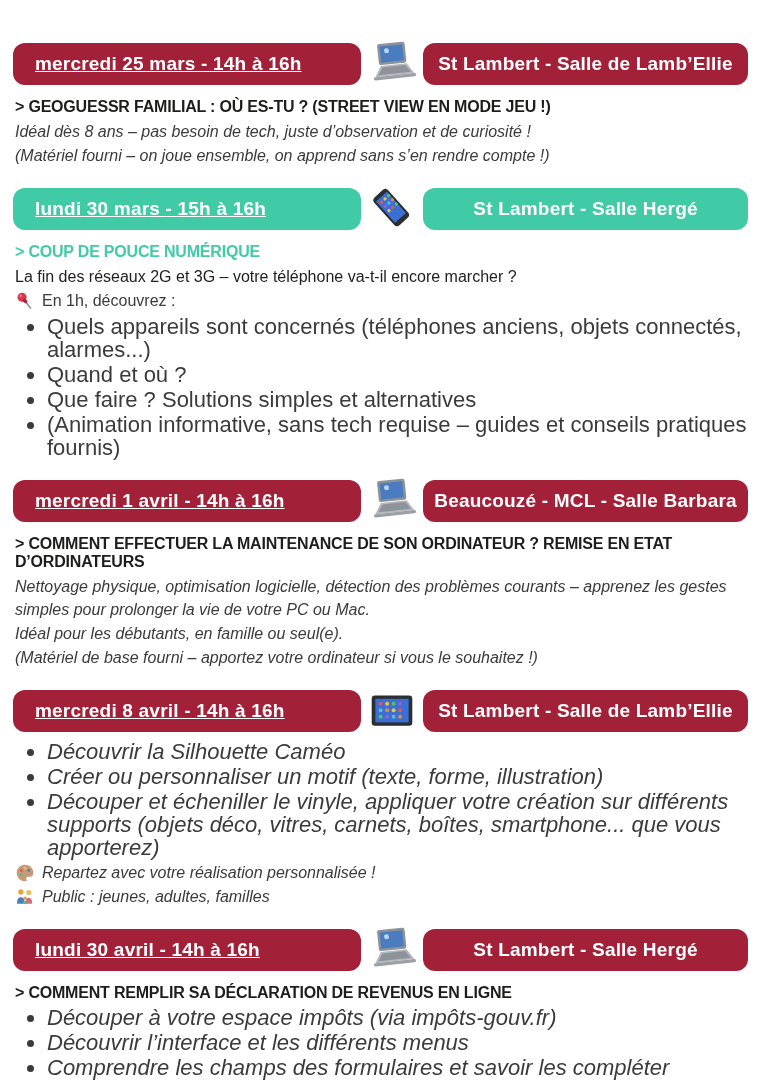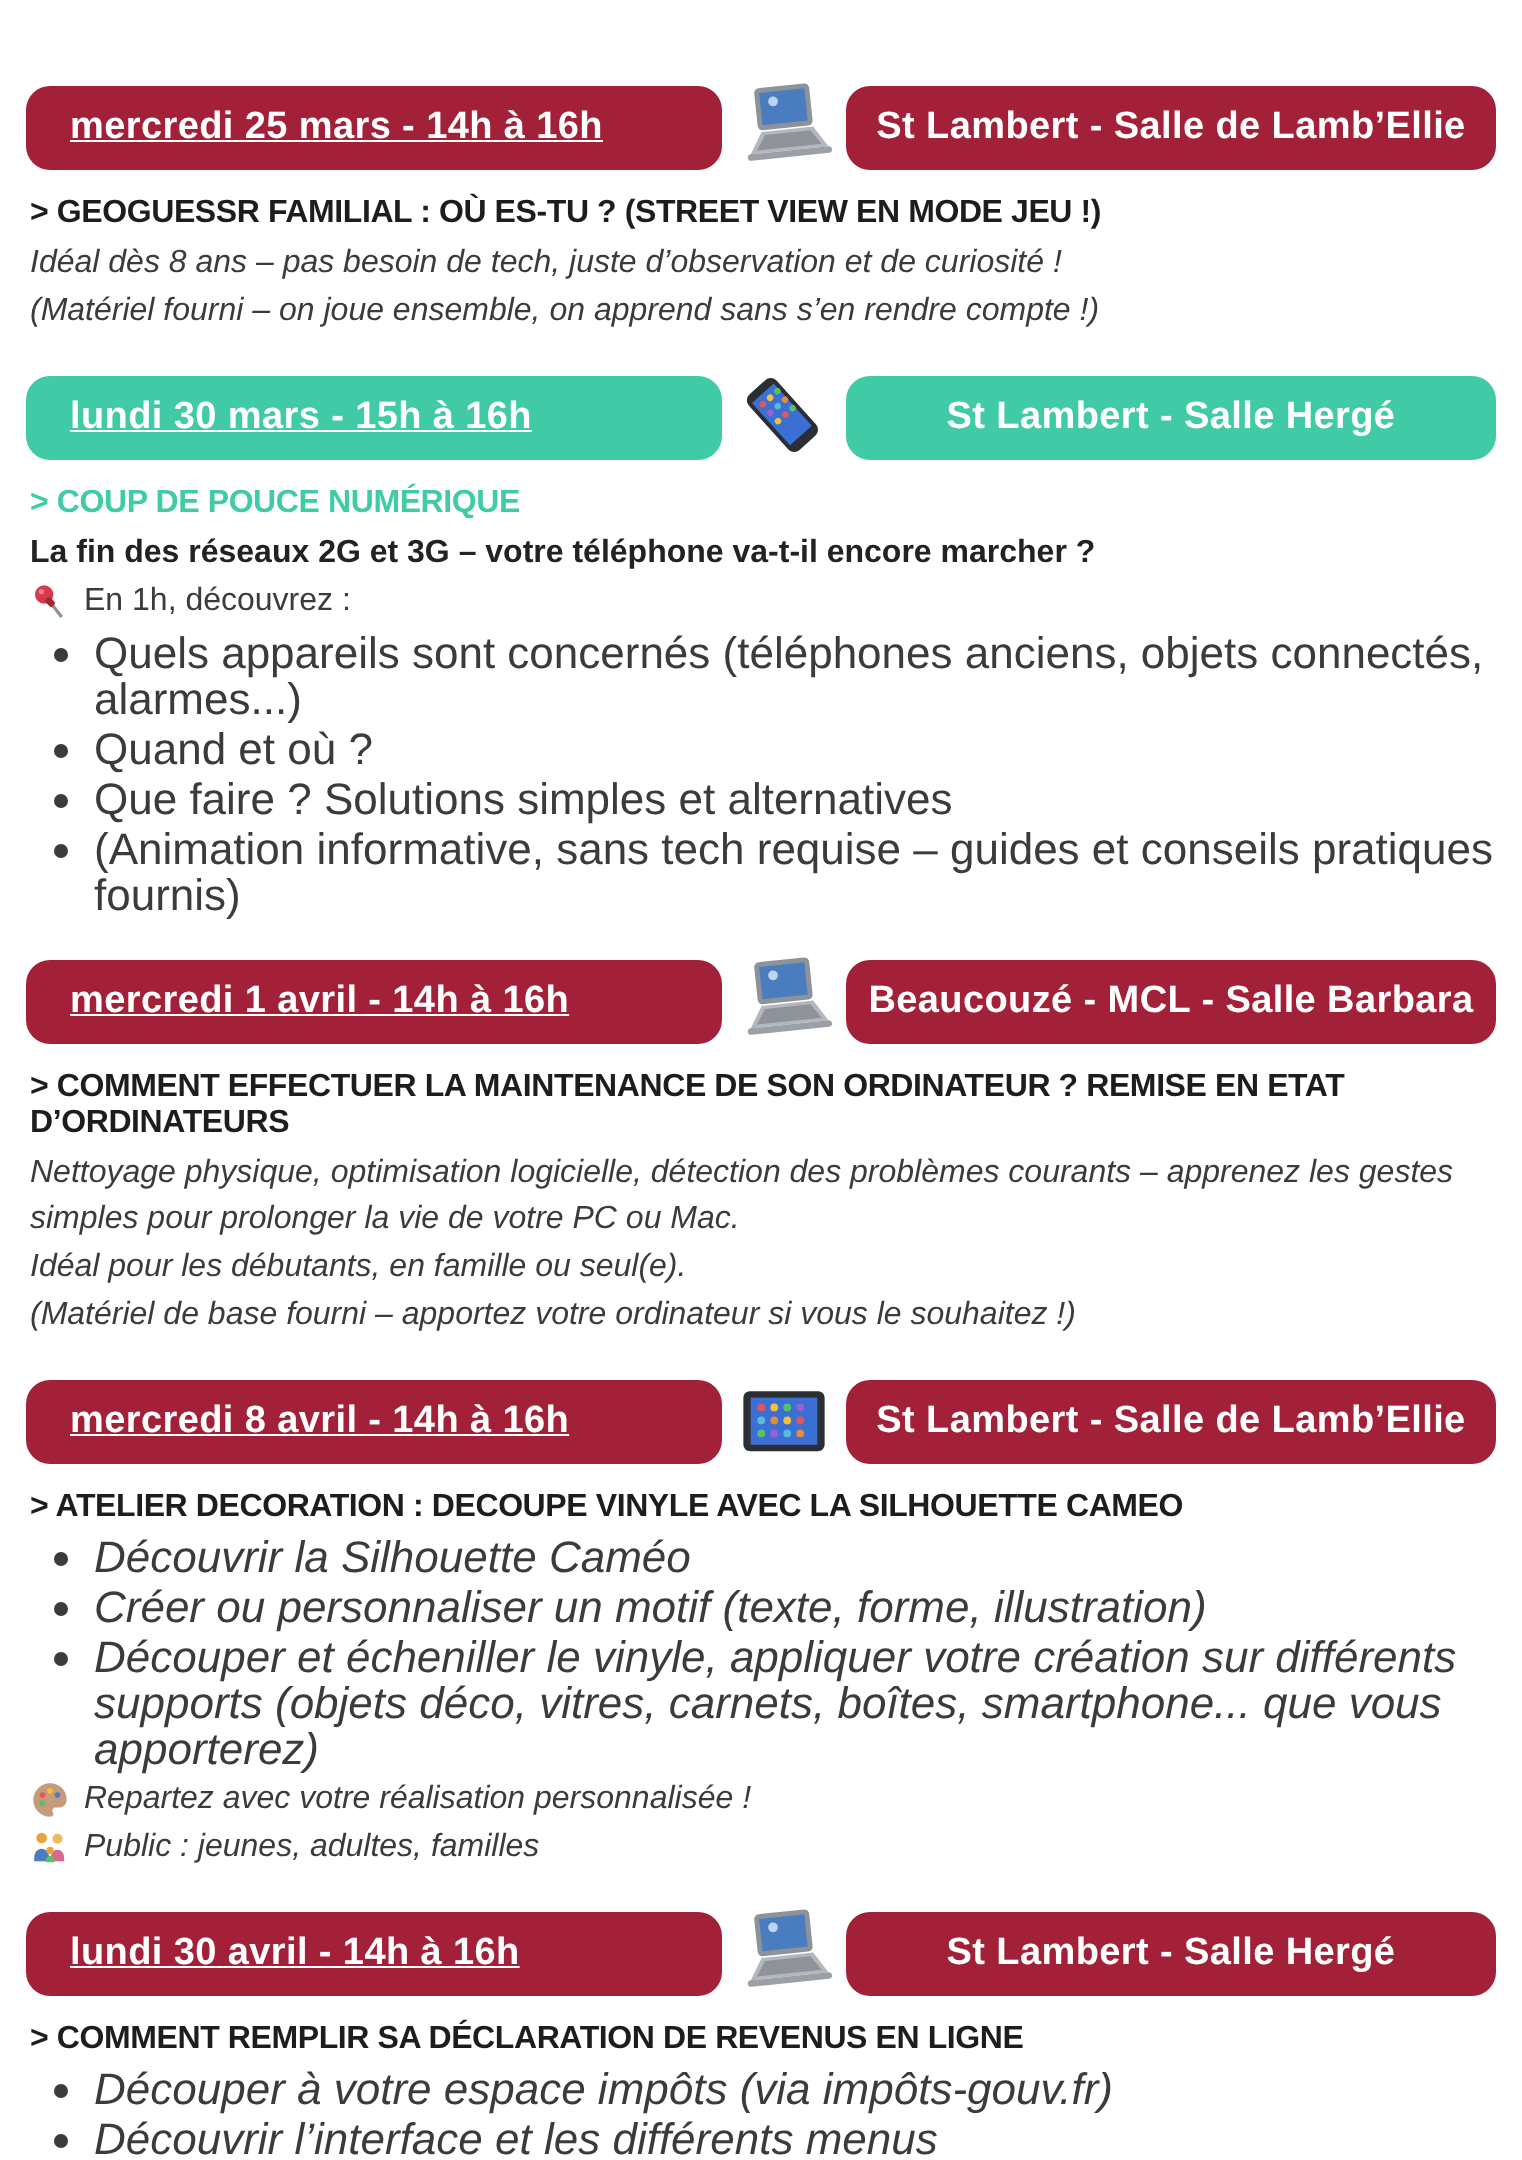--- a/index.html
+++ b/index.html
@@ -52,21 +52,21 @@
   }
   .event-heading.teal-text { color: var(--teal); }
 
   .event-body { margin-left: 2px; }
   .para {
     font-size: 16px;
     line-height: 23px;
     margin: 0 0 1px 0;
   }
   .italic { font-style: italic; }
-  .bold { font-weight: bold; color: #222222; }
+  .bold { font-weight: normal; color: #222222; }
 
   ul.bullets {
     margin: 3px 0 2px 0;
     padding-left: 32px;
     list-style: disc;
   }
   ul.bullets li {
     font-size: 22px;
     line-height: 23px;
     margin-bottom: 2px;
@@ -214,21 +214,20 @@
             <circle cx="18" cy="39" r="2.4" fill="#59c06a"></circle>
             <circle cx="26" cy="39" r="2.4" fill="#9a5fd1"></circle>
             <circle cx="34" cy="39" r="2.4" fill="#59b9d6"></circle>
             <circle cx="42" cy="39" r="2.4" fill="#e48b3c"></circle>
           </svg>
         </div>
       <div class="banner banner-location">
         <span class="banner-text">St Lambert - Salle de Lamb’Ellie</span>
       </div>
     </div>
-    <h2 class="event-heading">&gt; ATELIER DECORATION : DECOUPE VINYLE AVEC LA SILHOUETTE CAMEO</h2>
     <div class="event-body">
         <ul class="bullets italic">
           <li>Découvrir la Silhouette Caméo</li>
           <li>Créer ou personnaliser un motif (texte, forme, illustration)</li>
           <li>Découper et écheniller le vinyle, appliquer votre création sur différents supports (objets déco, vitres, carnets, boîtes, smartphone... que vous apporterez)</li>
         </ul>
         <div class="iconline italic">
           <span class="inline-icon">
             <svg viewBox="0 0 24 24">
               <path d="M12 2a10 10 0 1 0 0 20c2 0 2.5-1.3 1.7-2.6-.8-1.3.1-2.9 1.8-2.9H18a4.5 4.5 0 0 0 4-4.5C22 6 17.5 2 12 2z" fill="#c69b7b"></path>

